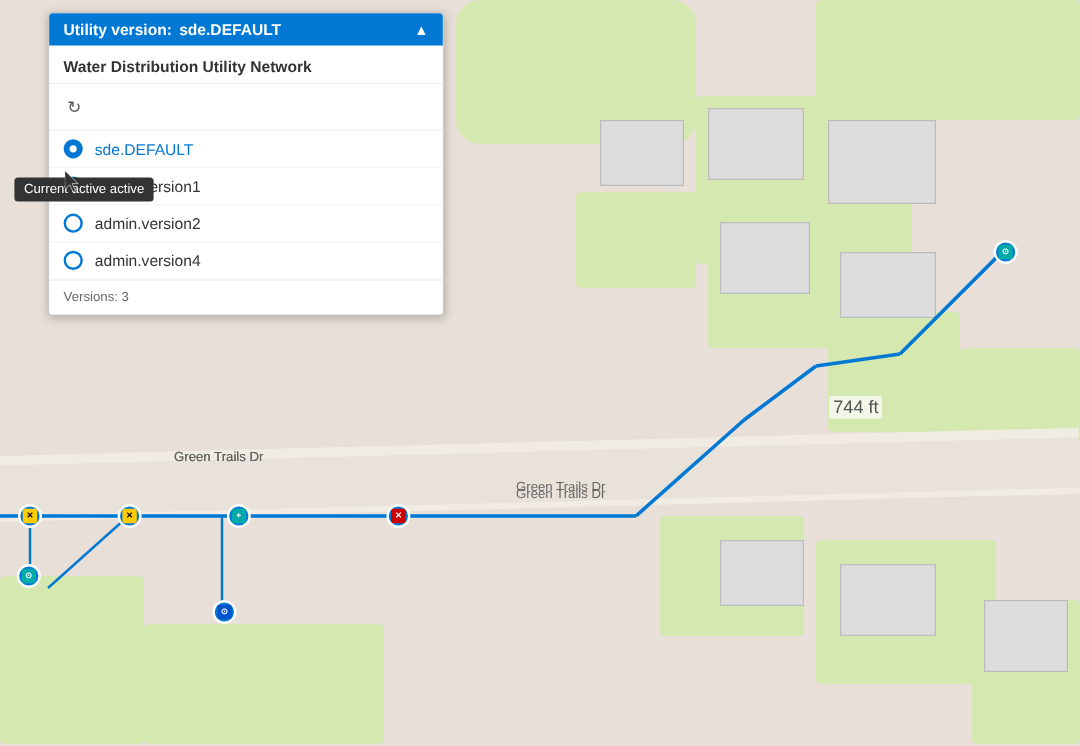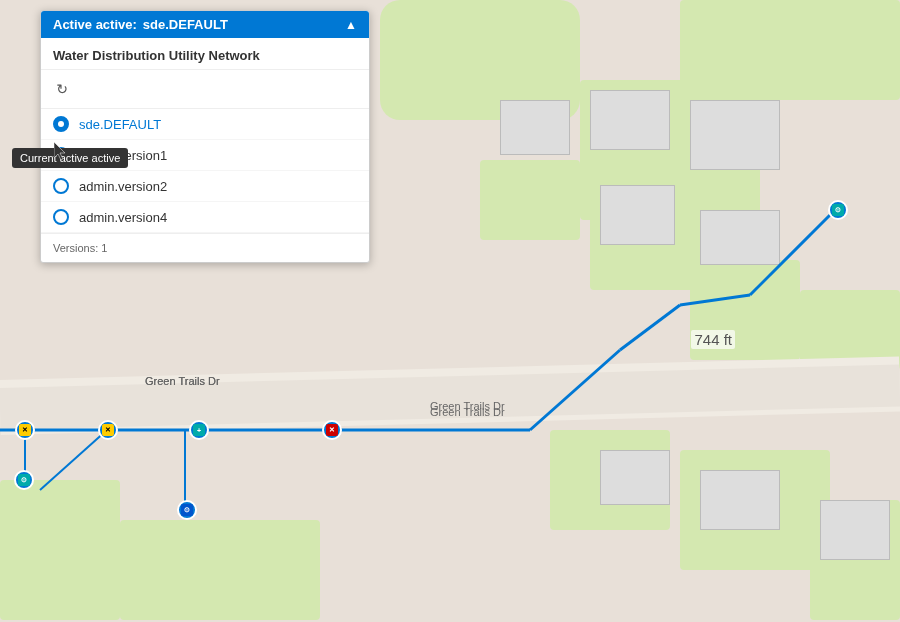--- a/index.html
+++ b/index.html
@@ -297,21 +297,21 @@
     <div class="node-badge badge-red">✕</div>
   </div>
   <div class="node" style="left:828px;top:200px;">
     <div class="node-badge badge-teal">⊙</div>
   </div>
 </div>
 
 <div id="version-panel">
 
   <div id="active-version-bar">
-    <span class="bar-label">Active active:</span>
+    <span class="bar-label">Utility version:</span>
     <span class="bar-version" style="margin-left:6px;">sde.DEFAULT</span>
     <span class="chevron" style="margin-left:auto;">▲</span>
   </div>
 
   <div id="panel-body">
     <div id="panel-title">Water Distribution Utility Network</div>
 
     <div id="search-row">
       <div id="refresh-icon-btn">↻</div>
     </div>
@@ -330,21 +330,21 @@
           <div class="version-radio"></div>
           <span class="version-name">admin.version2</span>
         </li>
         <li class="version-item">
           <div class="version-radio"></div>
           <span class="version-name">admin.version4</span>
         </li>
       </ul>
 
     <div id="panel-footer">
-      <div>Versions: 1</div>
+      <div>Versions: 3</div>
     </div>
   </div>
 </div>
 
 <div id="tooltip">Current active active</div>
 
 <div class="cursor-icon">
   <svg width="16" height="20" viewBox="0 0 16 20">
     <path d="M0 0 L0 16 L4 12 L7 18 L9 17 L6 11 L11 11 Z" fill="#333" stroke="#fff" stroke-width="0.5"></path>
   </svg>

